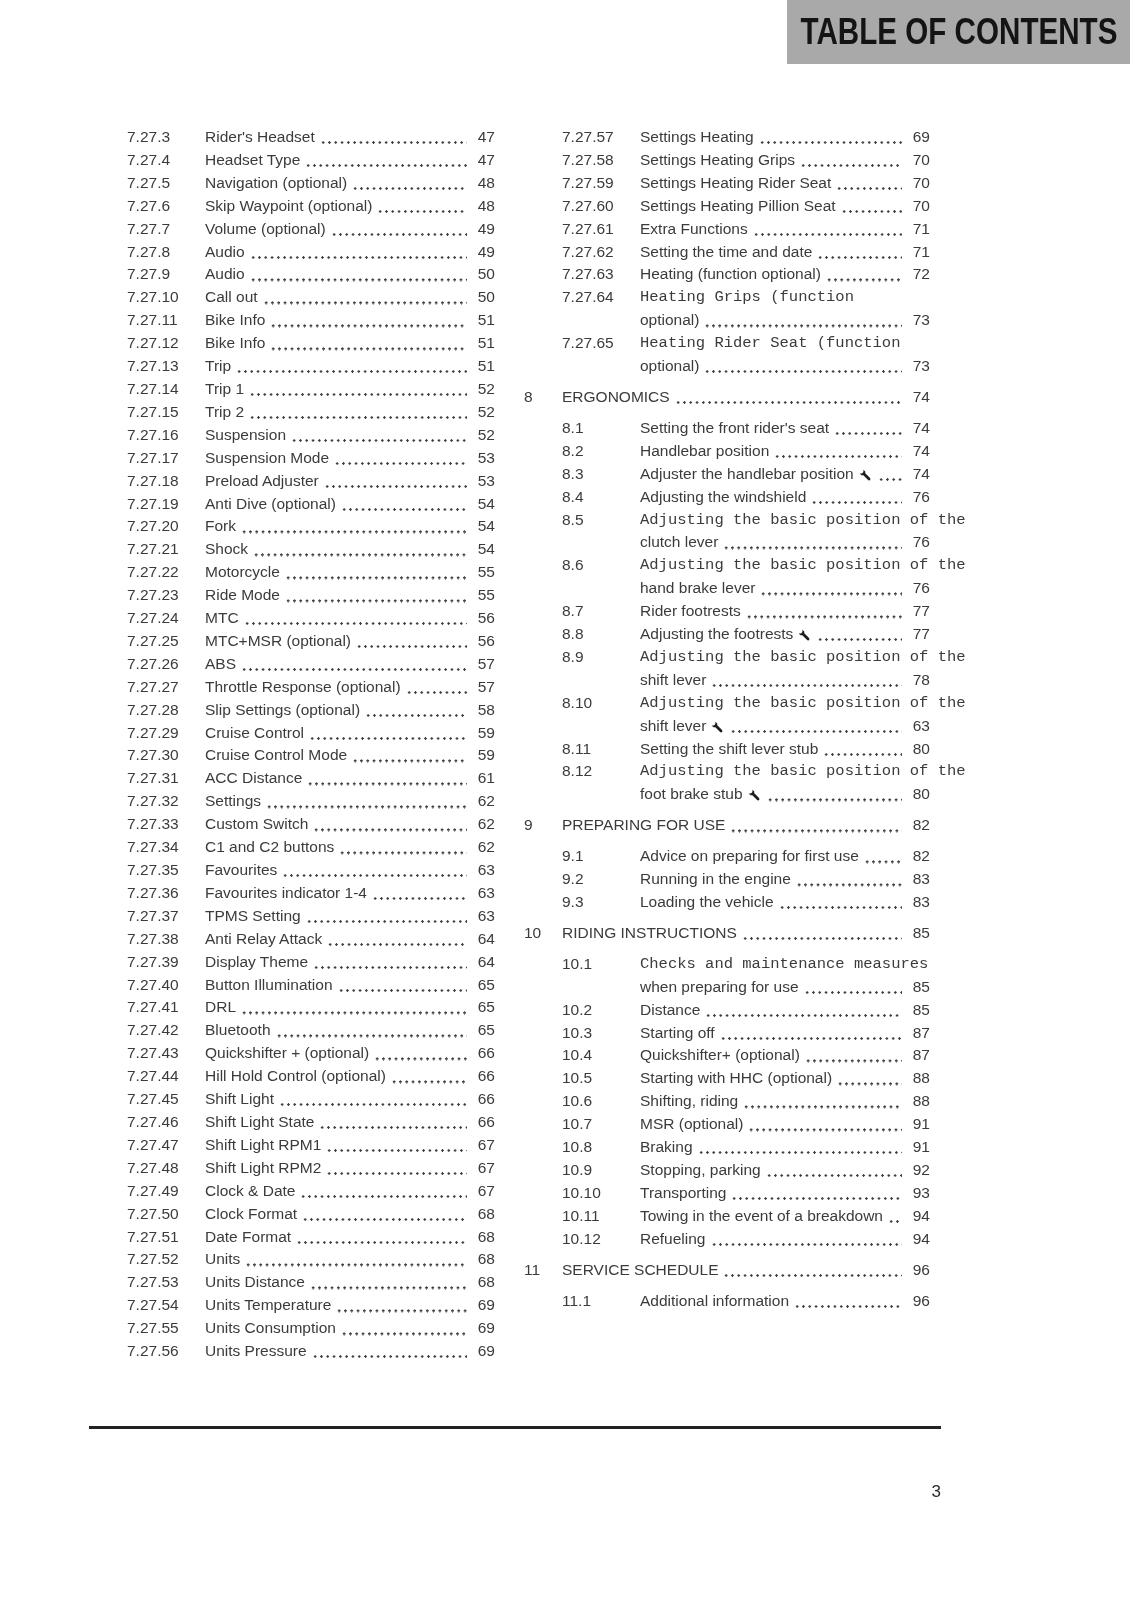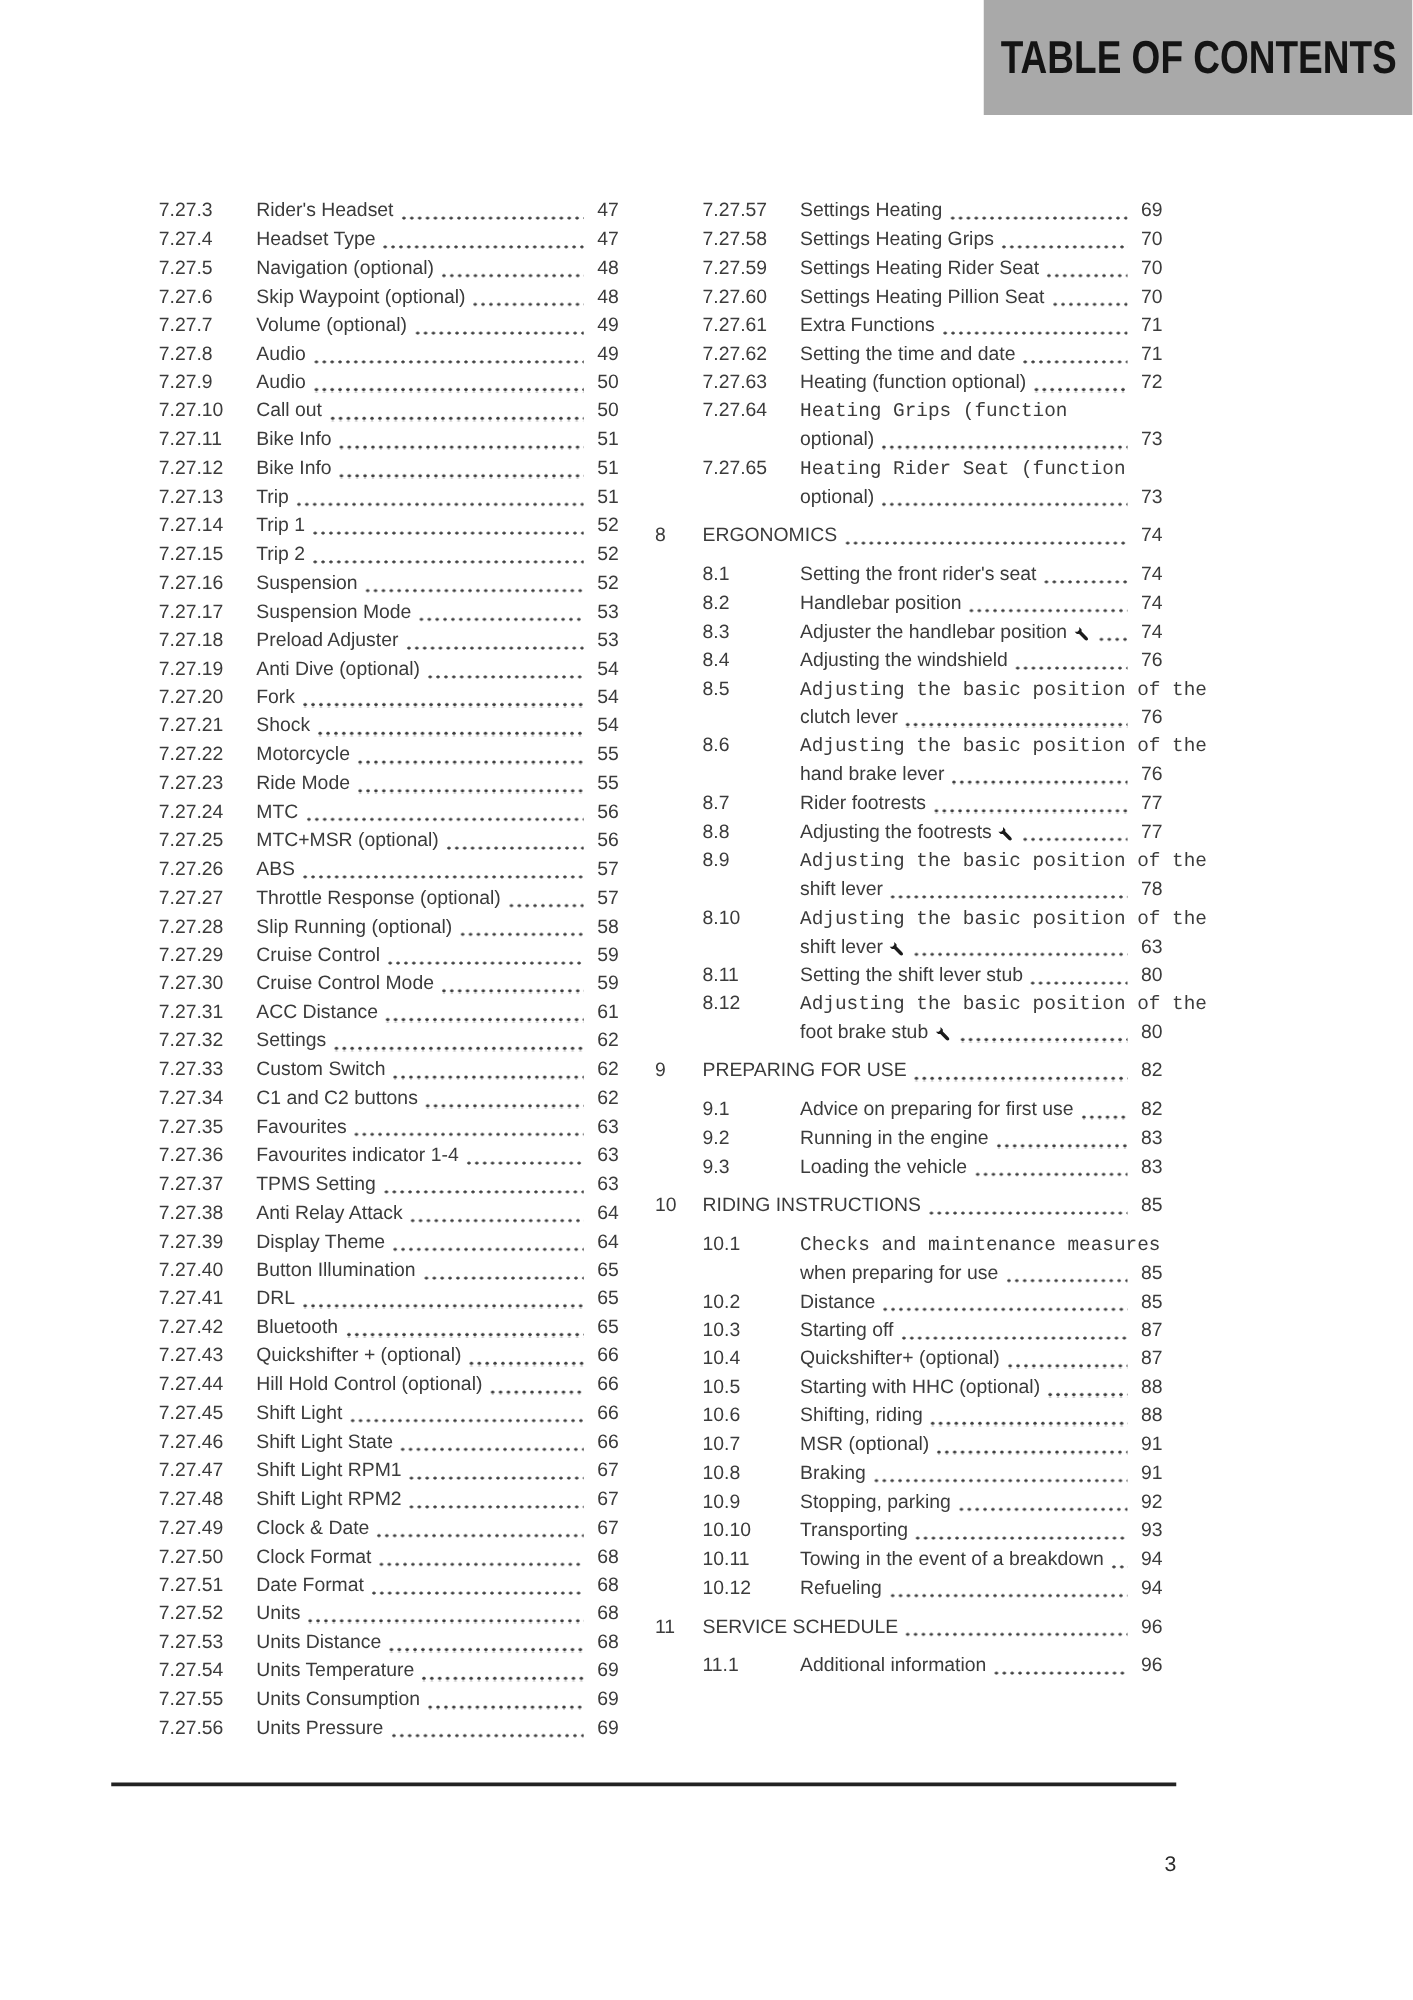--- a/index.html
+++ b/index.html
@@ -1,30 +1,30 @@
 <!DOCTYPE html>
 <html><head>
 <meta charset="utf-8">
 <style>
   html,body{margin:0;padding:0;}
   body{
     width:1130px;height:1600px;background:#ffffff;position:relative;
     font-family:"Liberation Sans",sans-serif;color:#3b3b3b;overflow:hidden;
   }
   .header-bar{
-    position:absolute;left:787px;top:0;width:343px;height:92px;
+    position:absolute;left:787px;top:0;width:343px;height:64px;
     background:#a9a9a9;display:flex;align-items:center;justify-content:center;
   }
   .header-title{
     font-weight:bold;font-size:37px;color:#141414;white-space:nowrap;
     transform:scaleX(0.80);letter-spacing:0;
   }
   .col{
     position:absolute;top:126px;width:406px;
-    font-size:15.5px;line-height:22.9px;margin-top:32px;
+    font-size:15.5px;line-height:22.9px;
   }
   .col0{left:89px;}
   .col1{left:524px;}
   .entry{display:flex;}
   .entry .num{flex:none;width:78px;margin-left:38px;}
   .entry.l1 .num{width:38px;margin-left:0;}
   .entry.l1{margin:8px 0;}
   .content{flex:1;min-width:0;}
   .line{display:block;white-space:nowrap;font-family:Liberation Mono, monospace;}
   .lastline{display:flex;align-items:baseline;}
@@ -301,21 +301,21 @@
           <span class="t">Throttle Response (optional)</span>
           <span class="dots"></span>
           <span class="pg">57</span>
         </span>
       </span>
     </div>
     <div class="entry">
       <span class="num">7.27.28</span>
       <span class="content">
         <span class="lastline">
-          <span class="t">Slip Running (optional)</span>
+          <span class="t">Slip Settings (optional)</span>
           <span class="dots"></span>
           <span class="pg">58</span>
         </span>
       </span>
     </div>
     <div class="entry">
       <span class="num">7.27.29</span>
       <span class="content">
         <span class="lastline">
           <span class="t">Cruise Control</span>

